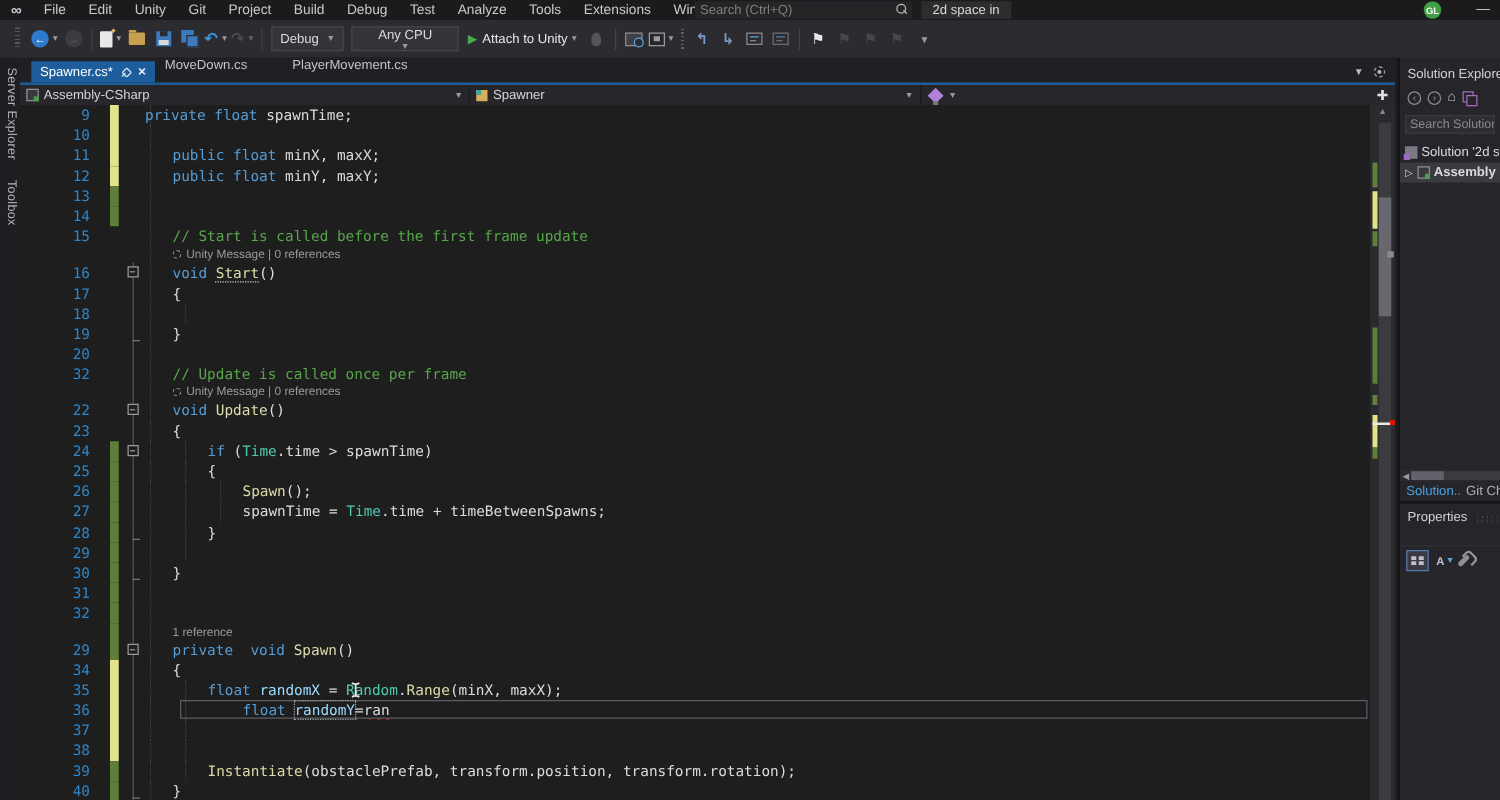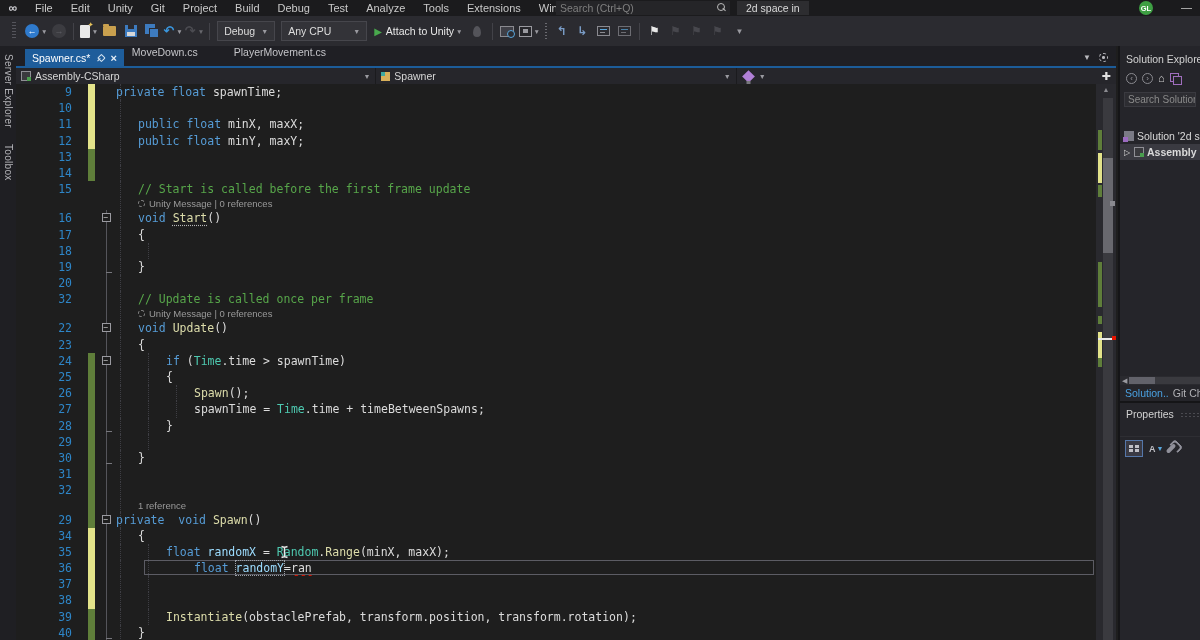--- a/index.html
+++ b/index.html
@@ -138,21 +138,21 @@
   .rp-title{padding:7px 0 0 6px;color:#D2D2D2;font-size:10.5px;white-space:nowrap;overflow:hidden}
   .rp-tools{display:flex;align-items:center;gap:5px;padding:6px 0 0 6px;height:20px}
   .ccir{width:11px;height:11px;border:1px solid #8A8A90;border-radius:50%;color:#9A9AA0;font-size:8px;
         line-height:9px;text-align:center}
   .home{color:#C8C8C8;font-size:11px;line-height:11px}
   .iswitch{position:relative;width:11px;height:11px}
   .iswitch::before,.iswitch::after{content:"";position:absolute;width:7px;height:7px;border:1px solid #A06EBE}
   .iswitch::before{left:0;top:0}.iswitch::after{left:3px;top:3px;background:#25252A}
   .rp-search{margin:7px 4px 0 4px;height:15px;background:#2D2D32;border:1px solid #3A3A40;color:#8A8A8A;
              font-size:10px;padding:1px 3px;white-space:nowrap;overflow:hidden}
-  .tree{margin-top:21px}
+  .tree{margin-top:7px}
   .trow{display:flex;align-items:center;height:16px;padding-left:4px;gap:3px;white-space:nowrap;overflow:hidden;font-size:10.5px;color:#DADADA}
   .trow.sel{background:#3A3A41}
   .trow .bold{font-weight:bold}
   .exp{color:#D8D8D8;font-size:8px;width:7px;flex:none}
   .isln{width:10px;height:10px;background:#7A7A85;position:relative;flex:none}
   .isln::after{content:"";position:absolute;left:-1px;bottom:-1px;width:5px;height:5px;background:#9B6BC0}
   .rp-hscroll{position:absolute;left:0;top:330px;width:82px;height:9px;background:#2A2A2F;display:flex;align-items:center}
   .rp-hscroll .arr{color:#9A9AA0;font-size:7px;padding:0 2px}
   .rp-hscroll .trk{flex:1;height:7px;background:#3A3A3F;position:relative;margin-right:2px}
   .rp-hscroll .th{position:absolute;left:0;top:0;width:26px;height:7px;background:#62626A}
@@ -239,21 +239,21 @@
       </div>
       <div class="tbtn" style="opacity: 0.55;">
         <span class="g gray">↷</span>
         <span class="chev">▼</span>
       </div>
       <div class="tsep"></div>
       <div class="combo" style="min-width: 58px;">
         <span class="lbl">Debug</span>
         <span class="navchev">▼</span>
       </div>
-      <div class="combo" style="min-width: 86px;">
+      <div class="combo" style="min-width: 86px; flex-direction: column;">
         <span class="lbl">Any CPU</span>
         <span class="navchev">▼</span>
       </div>
       <div class="attach">
         <span class="play">▶</span>
         <span>Attach to Unity</span>
         <span class="chev">▼</span>
       </div>
       <div class="tbtn" style="opacity: 0.55;">
         <span class="iflame"></span>
@@ -573,21 +573,21 @@
         <div class="codecell"><span class="guide" style="left: 6px;"></span><span class="lenslbl" style="margin-left: 22px;"><span>1 reference</span></span></div>
       </div>
       <div class="crow">
         <div class="ln">29</div>
         <div class="gbar g"></div>
         <div class="gsp"></div>
         <div class="fold">
           <span class="fline"></span>
           <span class="fbox">−</span>
         </div>
-        <div class="codecell"><span class="guide" style="left: 6px;"></span><span style="position: relative; z-index: 2;"><span class="k">private  void </span><span class="m">Spawn</span><span class="n">()</span></span></div>
+        <div class="codecell"><span class="guide" style="left: 6px;"></span><span style="margin-left: 22px; position: relative; z-index: 2;"><span class="k">private  void </span><span class="m">Spawn</span><span class="n">()</span></span></div>
       </div>
       <div class="crow">
         <div class="ln">34</div>
         <div class="gbar y"></div>
         <div class="gsp"></div>
         <div class="fold">
           <span class="fline"></span>
         </div>
         <div class="codecell"><span class="guide" style="left: 6px;"></span><span style="margin-left: 22px; position: relative; z-index: 2;"><span class="n">{</span></span></div>
       </div>

